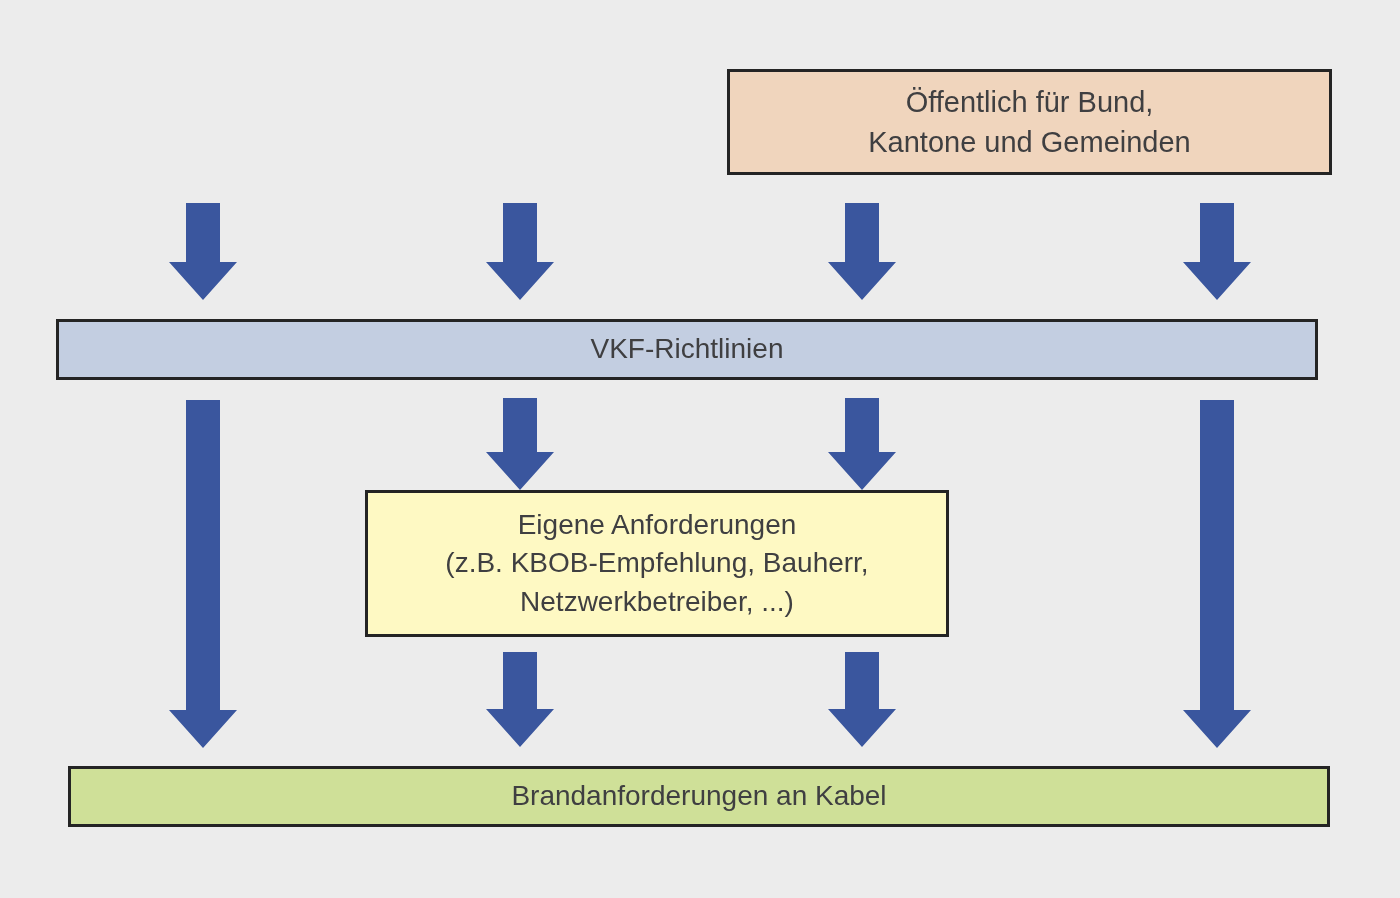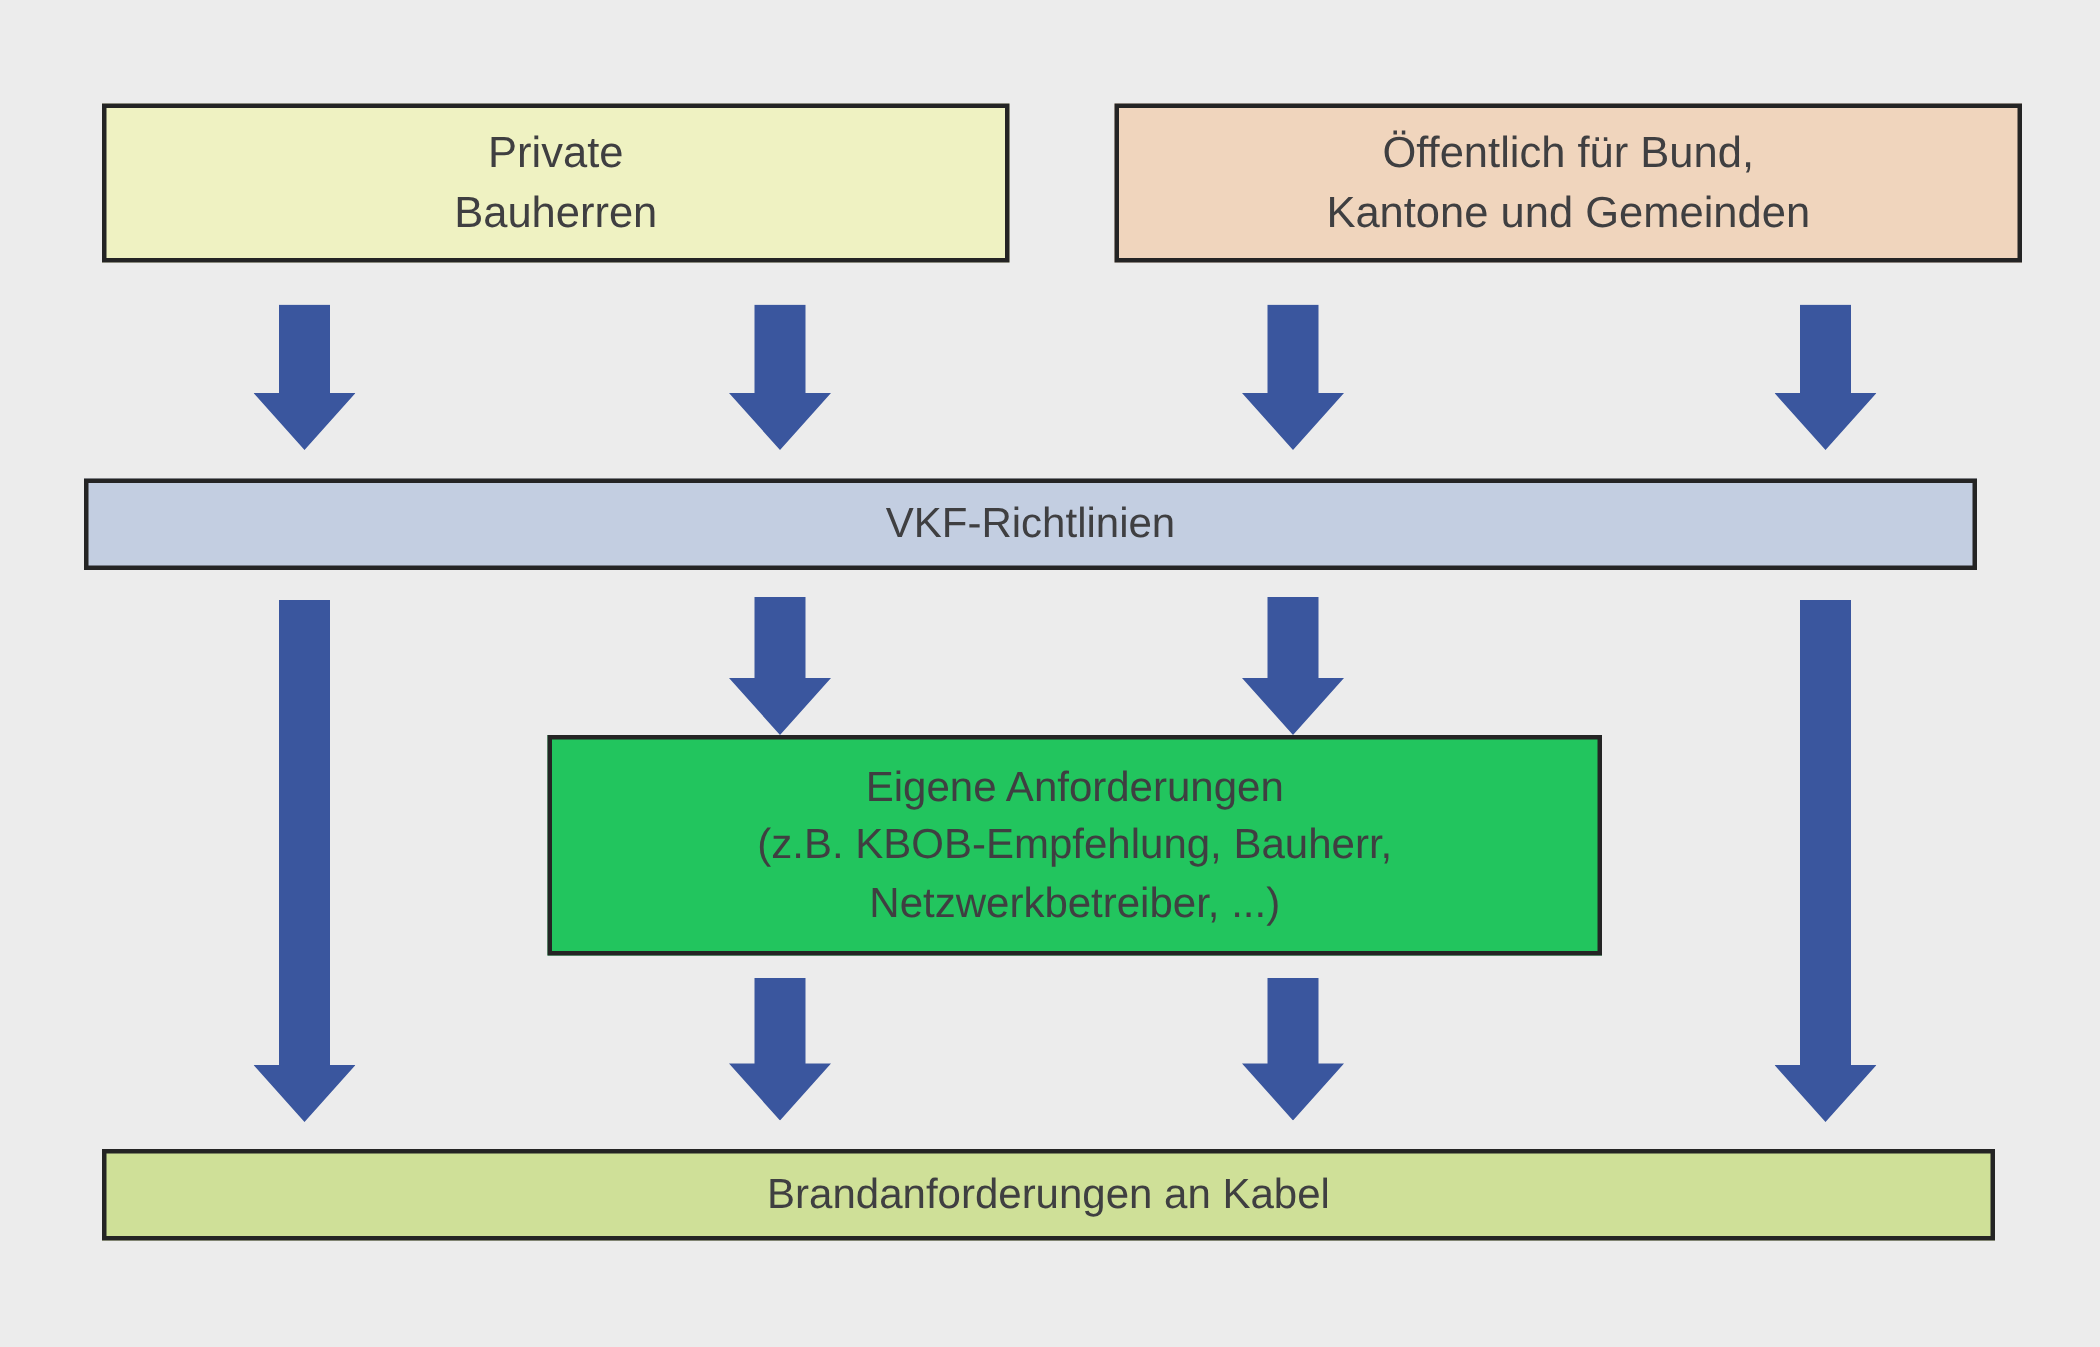--- a/index.html
+++ b/index.html
@@ -28,30 +28,29 @@
   }
   .node-private {
     left: 68px; top: 69px; width: 605px; height: 106px;
     background: #eff2c2;
     font-size: 29px;
   }
   .node-public {
     left: 727px; top: 69px; width: 605px; height: 106px;
     background: #f0d5bd;
     font-size: 29px;
-    margin-left: 16px;
   }
   .node-vkf {
     left: 56px; top: 319px; width: 1262px; height: 61px;
     background: #c3cee1;
     font-size: 28px;
   }
   .node-eigene {
-    left: 365px; top: 490px; width: 703px; height: 147px;
-    background: #22c55e;
+    left: 365px; top: 490px; width: 584px; height: 147px;
+    background: #fef9c3;
     font-size: 28px;
   }
   .node-brand {
     left: 68px; top: 766px; width: 1262px; height: 61px;
     background: #cfe098;
     font-size: 28px;
   }
   .arrow {
     position: absolute;
     width: 68px;
@@ -79,22 +78,20 @@
   .a-long-2 { left: 1183px; top: 400px; height: 348px; }
   
   .a-r3-1 { left: 486px;  top: 652px; height: 95px; }
   .a-r3-2 { left: 828px;  top: 652px; height: 95px; }
 </style>
 </head>
 <body>
 
 <div class="canvas">
 
-  <div class="node node-private">Private
-Bauherren</div>
 
   <div class="node node-public">Öffentlich für Bund,
 Kantone und Gemeinden</div>
 
   <div class="arrow a-r1-1"></div>
   <div class="arrow a-r1-2"></div>
   <div class="arrow a-r1-3"></div>
   <div class="arrow a-r1-4"></div>
 
   <div class="node node-vkf">VKF-Richtlinien</div>

